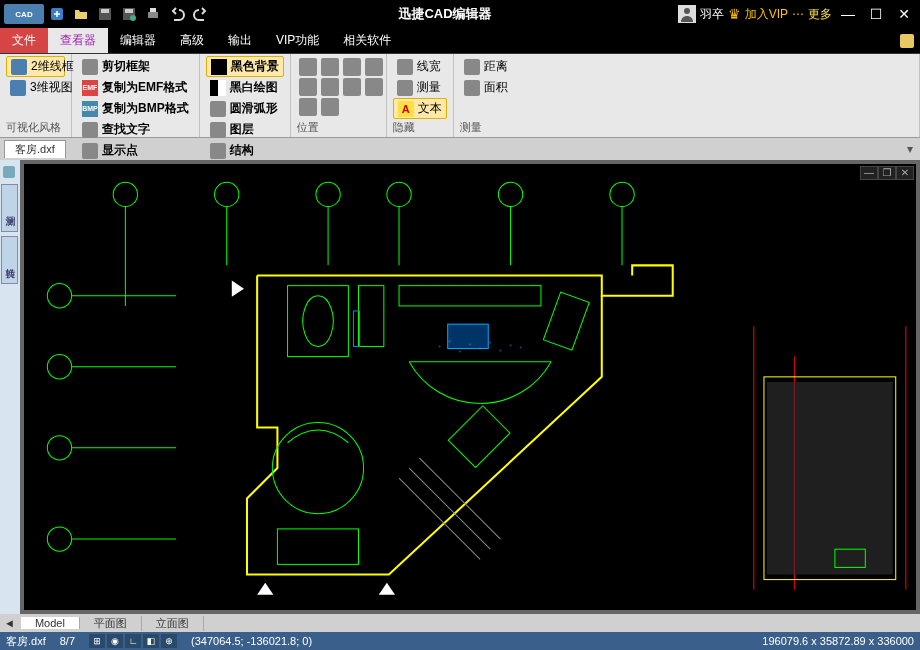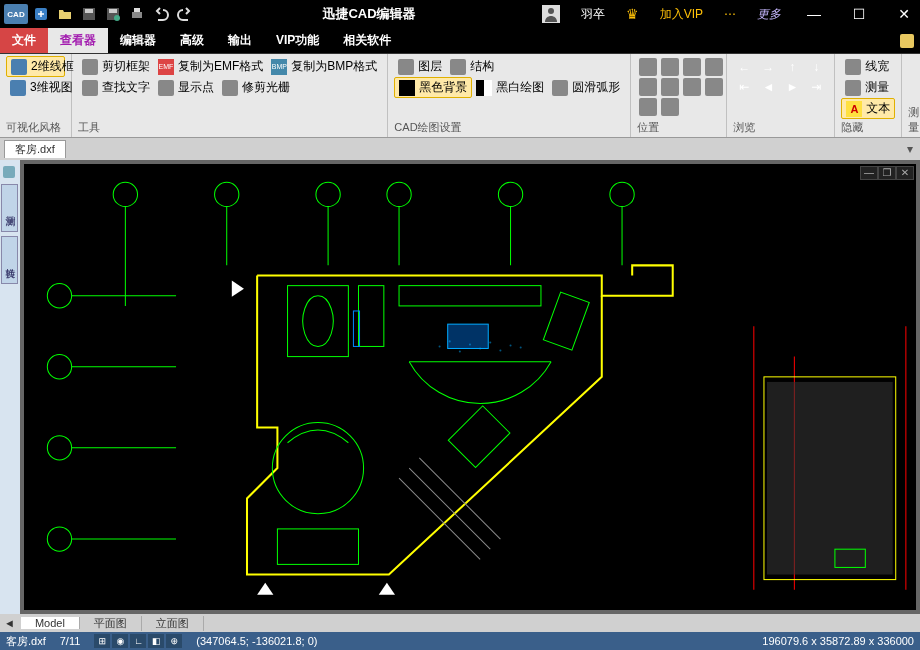--- a/index.html
+++ b/index.html
@@ -2,47 +2,47 @@
 <html><head>
 <meta charset="utf-8">
 <style>
 * { margin: 0; padding: 0; box-sizing: border-box; font-family: "Microsoft YaHei", sans-serif; }
 body { width: 920px; height: 650px; background: #1a1a1a; overflow: hidden; font-size: 12px; color: #fff; }
 
 
 .titlebar { height: 28px; background: #000; display: flex; align-items: center; padding: 0 4px; }
 .titlebar .tb-left { display: flex; gap: 2px; align-items: center; }
 .titlebar .tb-icon { width: 22px; height: 22px; display: flex; align-items: center; justify-content: center; cursor: pointer; }
-.titlebar .cad-logo { background: #4a7fb0; font-size: 8px; font-weight: bold; width: 24px; height: 20px; border-radius: 2px; display:flex; align-items:center; justify-content:center; }
+.titlebar .cad-logo { background: #4a7fb0; font-size: 8px; font-weight: bold; width: 40px; height: 20px; border-radius: 2px; display:flex; align-items:center; justify-content:center; }
 .titlebar .title { flex: 1; text-align: center; font-size: 13px; font-weight: bold; }
-.titlebar .tb-right { display: flex; gap: 21px; align-items: center; }
+.titlebar .tb-right { display: flex; gap: 4px; align-items: center; }
 .titlebar .user-badge { width: 18px; height: 18px; background: #ddd; }
 .titlebar .vip-crown { color: #ffc107; font-size: 14px; }
 .titlebar .vip-text { color: #ffc107; font-size: 12px; }
-.titlebar .more { color: #c4b5fd; font-style: italic; }
+.titlebar .more { color: #fde047; }
 .titlebar .win-btn { width: 24px; height: 22px; display: flex; align-items: center; justify-content: center; cursor: pointer; font-size: 14px; }
 
 
 .menubar { height: 26px; background: #000; display: flex; align-items: stretch; border-bottom: 1px solid #333; }
-.menubar .menu-item { padding: 4px 12px; color: #fff; cursor: pointer; display:flex; align-items:center;font-weight:bold; }
+.menubar .menu-item { padding: 4px 12px; color: #fff; cursor: pointer; display:flex; align-items:center; }
 .menubar .menu-item.active { background: #d64545; }
 .menubar .menu-item.selected { background: #e8e8e8; color: #a21caf; }
 .menubar .spacer { flex: 1; }
 .menubar .help-icon { width: 26px; display:flex; align-items:center; justify-content:center; }
 
 
 .ribbon { height: 84px; background: #e8e8e8; display: flex; border-bottom: 1px solid #999; }
 .ribbon-group { border-right: 1px solid #c0c0c0; padding: 2px 6px; display: flex; flex-direction: column; }
 .ribbon-group .group-content { flex: 1; display: flex; flex-direction: column; gap: 0; }
 .ribbon-group .group-label { text-align: left; color: #555; font-size: 11px; padding-top: 1px; }
 .ribbon-btn { display: flex; align-items: center; gap: 4px; padding: 2px 4px; color: #000; cursor: pointer; white-space: nowrap; font-size: 12px; height: 21px; }
 .ribbon-btn.highlighted { background: #ffe9a8; border: 1px solid #e0b000; border-radius: 2px; }
 .ribbon-btn .btn-icon { width: 16px; height: 16px; display: inline-flex; align-items: center; justify-content: center; flex-shrink: 0; }
 .ribbon-cols { display: flex; gap: 6px; }
-.ribbon-col { display: flex; flex-direction: row; }
+.ribbon-col { display: flex; flex-direction: column; font-weight: bold; }
 .icon-blue { background: #4a7fb0; border-radius: 2px; }
 .icon-generic { background: #888; border-radius: 2px; }
 .tiny-icon { width: 18px; height: 18px; display:inline-flex; align-items:center; justify-content:center; cursor:pointer; }
 
 
 .doc-tabs { height: 22px; background: #d0d0d0; display: flex; align-items: center; padding-left: 4px; }
 .doc-tab { background: #fff; padding: 1px 10px; font-size: 11px; color: #333; border: 1px solid #999; border-bottom: none; }
 .doc-tabs .spacer { flex: 1; }
 .doc-tabs .chevron { width: 20px; text-align:center; color:#555; cursor:pointer; }
 
@@ -193,76 +193,63 @@
             <span>修剪光栅</span>
           </div>
       </div>
     </div>
     <div class="group-label">工具</div>
   </div>
 
   <div class="ribbon-group">
     <div class="group-content ribbon-cols">
       <div class="ribbon-col">
-        <div class="ribbon-btn">
-            <span class="btn-icon icon-generic"></span>
-            <span>图层</span>
-          </div>
-        <div class="ribbon-btn">
-            <span class="btn-icon icon-generic"></span>
-            <span>结构</span>
-          </div>
-      </div>
-      <div class="ribbon-col">
         <div class="ribbon-btn highlighted">
             <span class="btn-icon" style="background:#000"></span>
             <span>黑色背景</span>
           </div>
         <div class="ribbon-btn">
             <span class="btn-icon" style="background:linear-gradient(90deg,#000 50%,#fff 50%)"></span>
             <span>黑白绘图</span>
           </div>
         <div class="ribbon-btn">
             <span class="btn-icon icon-generic"></span>
             <span>圆滑弧形</span>
           </div>
       </div>
+      <div class="ribbon-col">
+        <div class="ribbon-btn">
+            <span class="btn-icon icon-generic"></span>
+            <span>图层</span>
+          </div>
+        <div class="ribbon-btn">
+            <span class="btn-icon icon-generic"></span>
+            <span>结构</span>
+          </div>
+      </div>
     </div>
     <div class="group-label">CAD绘图设置</div>
   </div>
 
   <div class="ribbon-group" style="width:96px">
     <div class="group-content" style="display:grid;grid-template-columns:repeat(4,20px);gap:2px;align-content:start;padding:2px">
       <span class="tiny-icon icon-generic"></span>
       <span class="tiny-icon icon-generic"></span>
       <span class="tiny-icon icon-generic"></span>
       <span class="tiny-icon icon-generic"></span>
       <span class="tiny-icon icon-generic"></span>
       <span class="tiny-icon icon-generic"></span>
       <span class="tiny-icon icon-generic"></span>
       <span class="tiny-icon icon-generic"></span>
       <span class="tiny-icon icon-generic"></span>
       <span class="tiny-icon icon-generic"></span>
     </div>
     <div class="group-label">位置</div>
   </div>
 
-  <div class="ribbon-group" style="width:108px">
-    <div class="group-content" style="display:grid;grid-template-columns:repeat(4,22px);gap:2px;align-content:start;padding:2px">
-      <span class="tiny-icon">←</span>
-      <span class="tiny-icon">→</span>
-      <span class="tiny-icon">↑</span>
-      <span class="tiny-icon">↓</span>
-      <span class="tiny-icon">⇤</span>
-      <span class="tiny-icon">◄</span>
-      <span class="tiny-icon">►</span>
-      <span class="tiny-icon">⇥</span>
-    </div>
-    <div class="group-label">浏览</div>
-  </div>
 
   <div class="ribbon-group">
     <div class="group-content">
       <div class="ribbon-btn">
           <span class="btn-icon icon-generic"></span>
           <span>线宽</span>
         </div>
       <div class="ribbon-btn">
           <span class="btn-icon icon-generic"></span>
           <span>测量</span>
@@ -270,20 +257,28 @@
       <div class="ribbon-btn highlighted">
           <span class="btn-icon" style="background:#ffe040;color:#c00;font-weight:bold;font-size:11px">A</span>
           <span>文本</span>
         </div>
     </div>
     <div class="group-label">隐藏</div>
   </div>
 
   <div class="ribbon-group" style="flex:1">
     <div class="group-content">
+      <div class="ribbon-btn">
+          <span class="btn-icon icon-generic"></span>
+          <span>距离</span>
+        </div>
+      <div class="ribbon-btn">
+          <span class="btn-icon icon-generic"></span>
+          <span>面积</span>
+        </div>
     </div>
     <div class="group-label">测量</div>
   </div>
 </div>
 
 <div class="doc-tabs">
   <div class="doc-tab">客房.dxf</div>
   <div class="spacer"></div>
   <div class="chevron">▾</div>
 </div>
@@ -388,21 +383,21 @@
 
 <div class="footer-tabs">
   <span style="margin-left:-22px;margin-right:6px;cursor:pointer">◄</span>
   <div class="ftab active">Model</div>
   <div class="ftab">平面图</div>
   <div class="ftab">立面图</div>
 </div>
 
 <div class="statusbar">
   <span>客房.dxf</span>
-  <span>7/11</span>
+  <span>8/7</span>
   <span class="sb-icons">
     <span class="si">⊞</span>
     <span class="si">◉</span>
     <span class="si">∟</span>
     <span class="si">◧</span>
     <span class="si">⊕</span>
   </span>
   <span>(347064.5; -136021.8; 0)</span>
   <span class="sb-spacer"></span>
   <span>196079.6 x 35872.89 x 336000</span>

